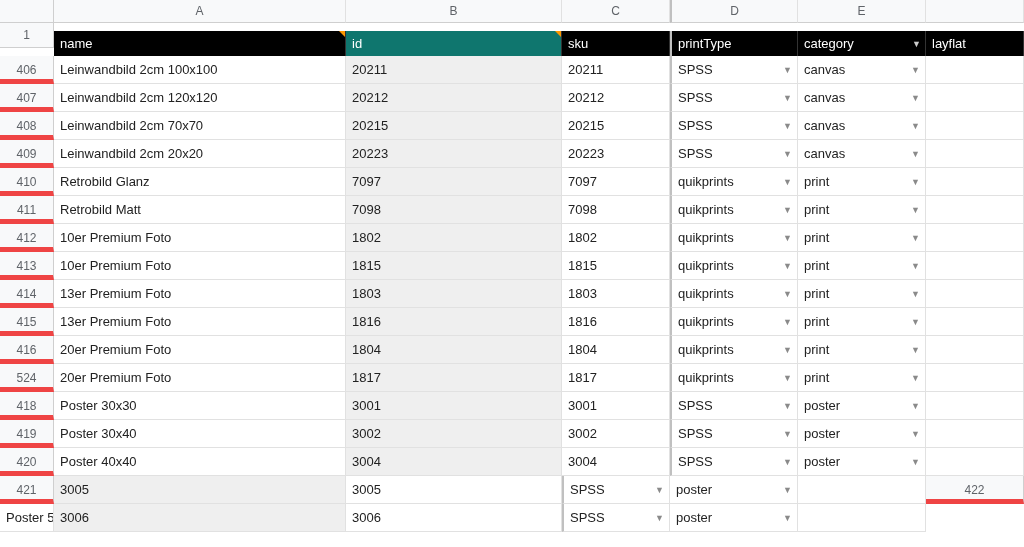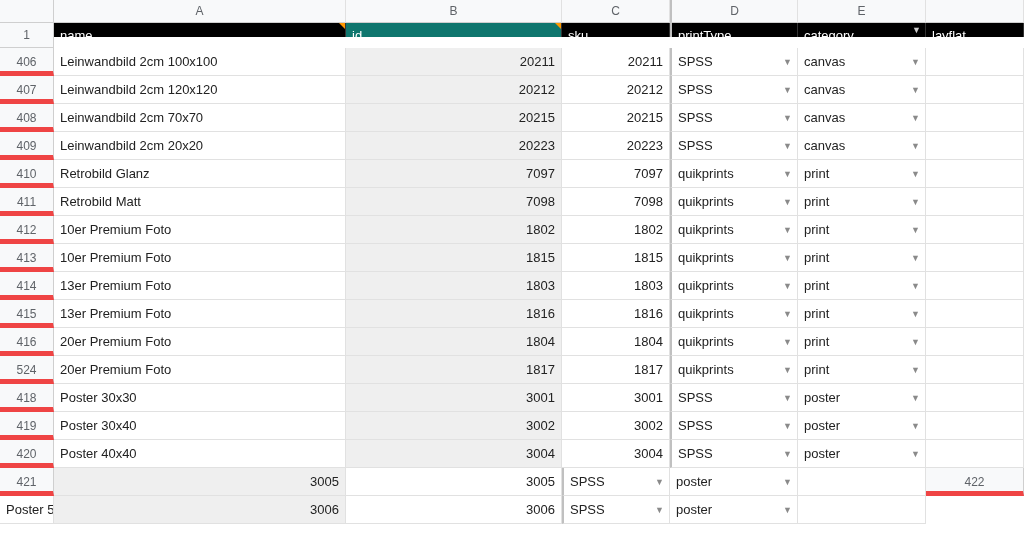--- a/index.html
+++ b/index.html
@@ -45,24 +45,25 @@
   .row-header.hr1 {
     border-bottom: 1px solid #cfcfcf;
     height: 25px;
     line-height: 25px;
   }
   .hcell {
     background: #000;
     color: #fff;
     font-weight: 500;
     padding: 0 6px;
-    height: 14px;
+    height: 25px;
     line-height: 25px;
     border-right: 1px solid #333;
     position: relative;
+    margin-top: 8px;
   }
   .hcell.red {
     background: #0f766e;
   }
   .hcell .note-marker {
     position: absolute;
     top: 0; right: 0;
     width: 0; height: 0;
     border-top: 6px solid #ff9800;
     border-left: 6px solid transparent;
@@ -80,21 +81,21 @@
     border-bottom: 1px solid #e1e1e1;
     padding: 0 6px;
     height: 28px;
     line-height: 28px;
     overflow: hidden;
     white-space: nowrap;
     position: relative;
     background: #fff;
   }
   .cell.num {
-    text-align: right;
+    text-align: left;
   }
   .cell.shaded {
     background: #efefef;
   }
   .cell .dd {
     position: absolute;
     right: 5px;
     top: 50%;
     transform: translateY(-50%);
     color: #8a8a8a;

